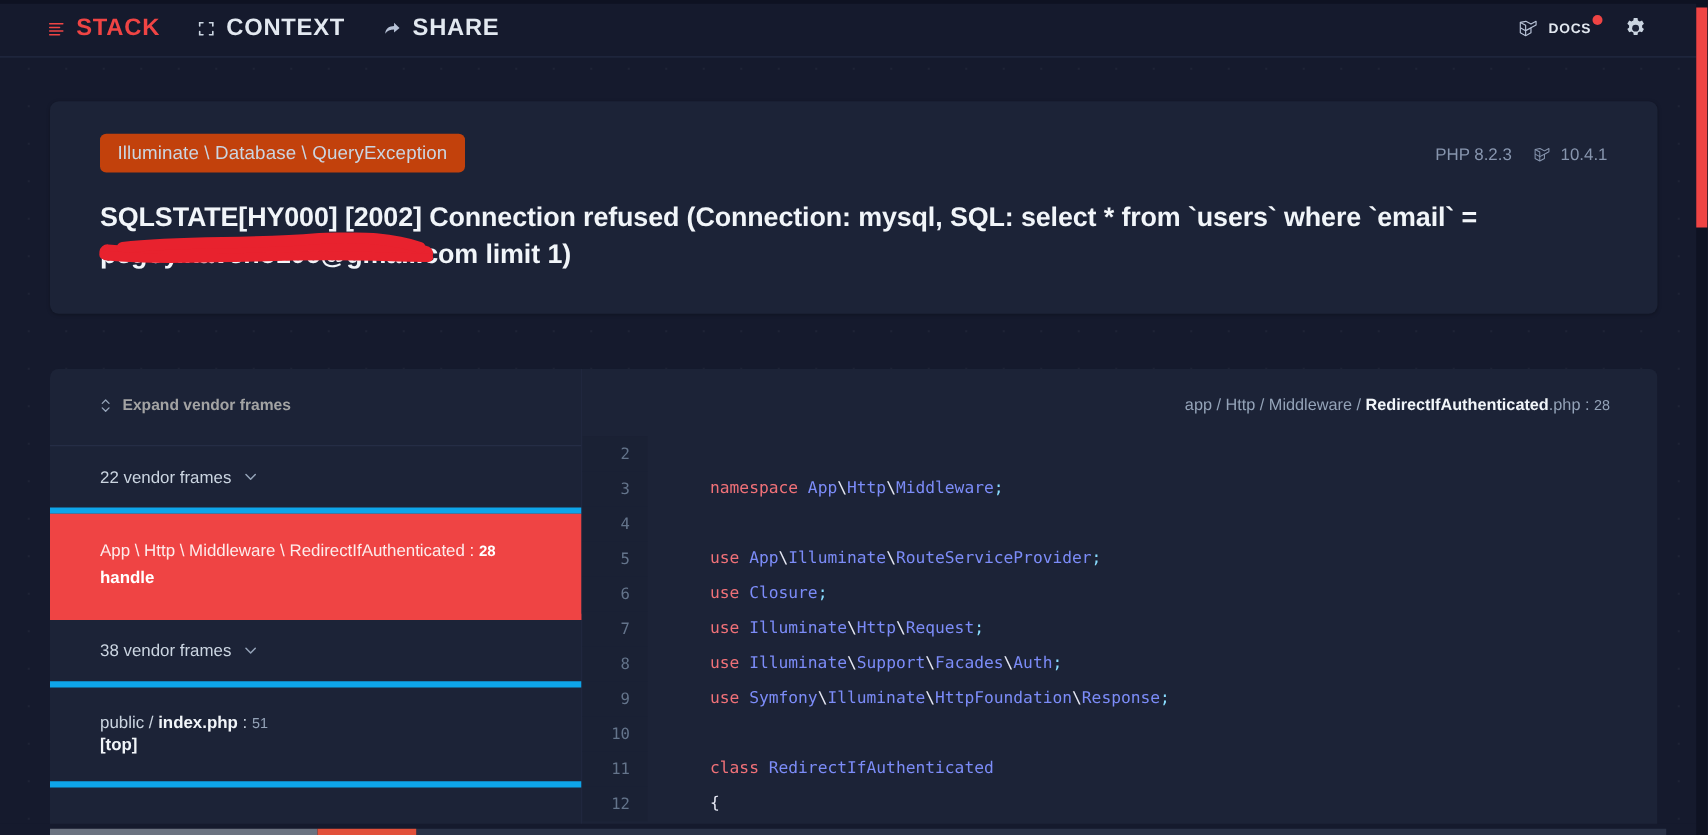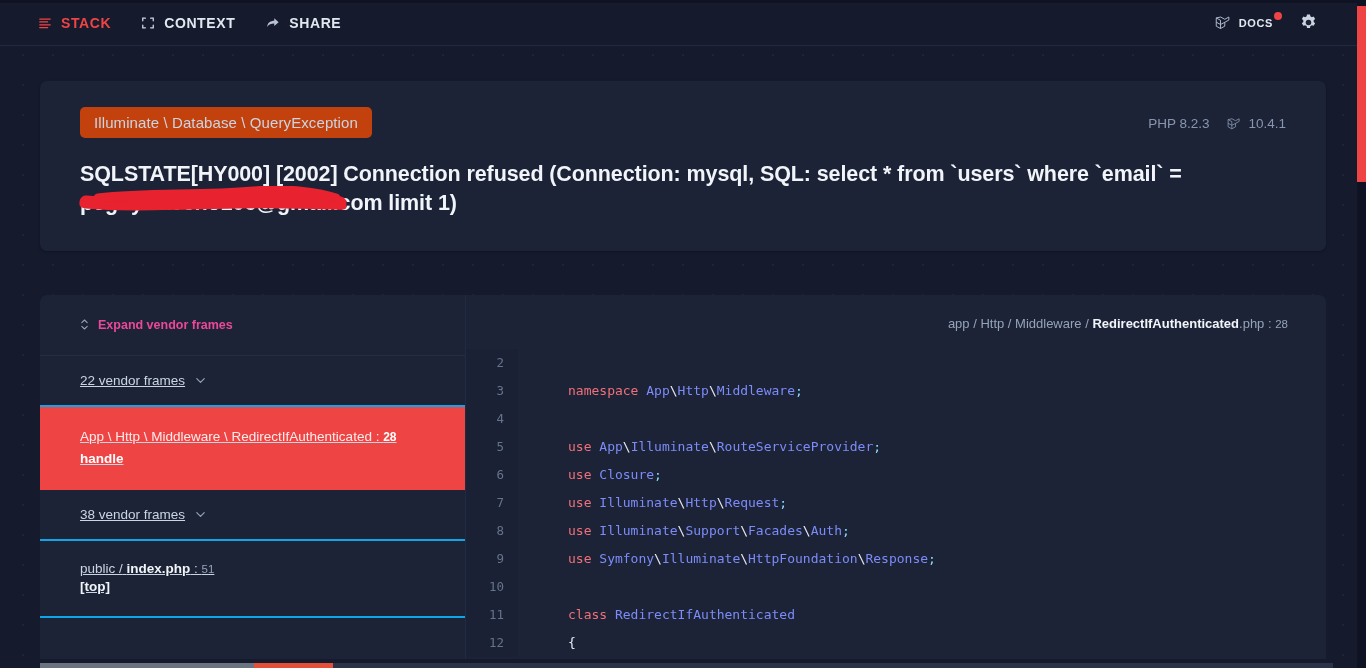--- a/index.html
+++ b/index.html
@@ -26,21 +26,21 @@
     border-bottom:1px solid #222A42;
     display:flex;
     align-items:center;
     padding:0 16px 0 38px;
     position:relative;
     z-index:5;
   }
   .nav-left { display:flex; align-items:center; gap:30px; }
   .nav-item {
     display:flex; align-items:center; gap:9px;
-    font-size:14px; font-weight:bold;
+    font-size:19px; font-weight:bold;
     letter-spacing:0.6px;
     color:#E2E8F0;
     cursor:pointer;
     background:none; border:none;
     font-family:"Liberation Sans", sans-serif;
   }
   .nav-item.active { color:#EF4444; }
   .nav-item.active .ico svg { stroke:#EF4444; fill:#EF4444; }
   .ico { display:inline-flex; align-items:center; justify-content:center; }
   .nav-right {
@@ -115,31 +115,31 @@
     flex:0 0 426px;
     background:#1C2337;
     border-right:1px solid #222A42;
   }
   .frames-head {
     padding:22px 40px 20px 40px;
     border-bottom:1px solid #252D45;
   }
   .expand-btn {
     display:inline-flex; align-items:center; gap:9px;
-    font-size:12.5px; font-weight:bold; color:#ec4899;
+    font-size:12.5px; font-weight:bold; color:#a3a3a3;
     cursor:pointer; background:none; border:none;
     font-family:"Liberation Sans", sans-serif;
   }
   .frame {
     padding:17px 40px;
-    border-bottom:2px solid #0ea5e9;
+    border-bottom:5px solid #0ea5e9;
     cursor:pointer;
     font-size:13.5px;
     color:#CBD5E1;
-    display:flex; align-items:center; gap:9px;text-decoration:underline;
+    display:flex; align-items:center; gap:9px;
   }
   .frame .cnt { color:#CBD5E1; }
   .frame.vendor { }
   .frame.active {
     background:#EF4444;
     border-bottom-color:#EF4444;
     display:block;
     padding:20px 40px 22px 40px;
   }
   .frame.active .fr-path { color:#FDECEC; font-size:13.5px; line-height:1.45; }

